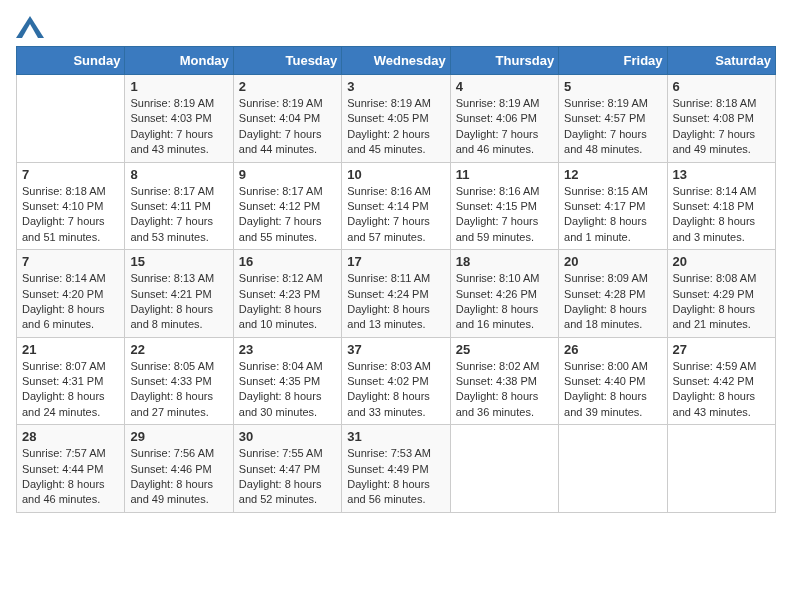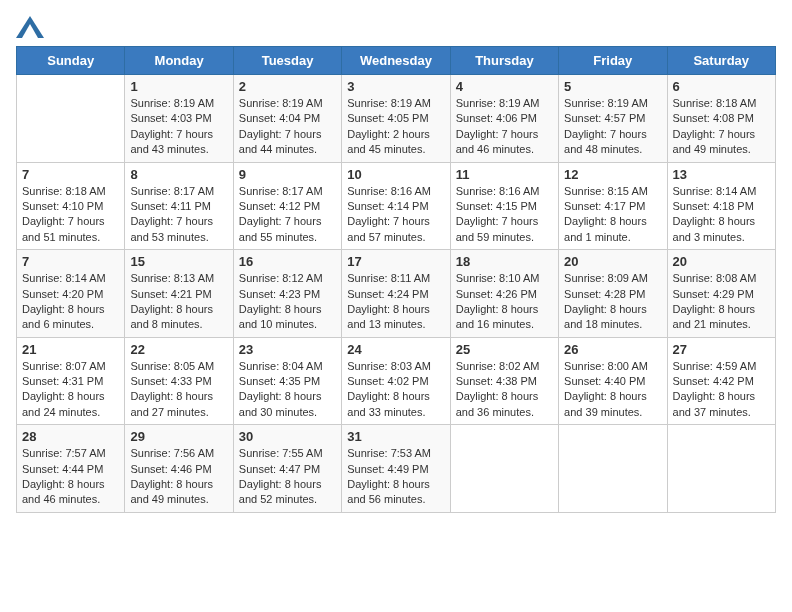--- a/index.html
+++ b/index.html
@@ -42,21 +42,21 @@
       width: 100%;
       border-collapse: collapse;
       font-size: 11px;
     }
     thead th {
       background-color: #3a7abf;
       color: #fff;
       font-weight: bold;
       font-size: 13px;
       padding: 6px 4px;
-      text-align: center;
+      text-align: right;
       border: 1px solid #2e6da4;
     }
     tbody td {
       border: 1px solid #ccc;
       vertical-align: top;
       padding: 4px 5px;
       height: 86px;
       width: 14.28%;
       background: #fff;
     }
@@ -302,21 +302,21 @@
         </td>
         <td>
           <span class="day-number">23</span>
         <div class="day-info">
           <span>Sunrise: 8:04 AM</span><br>
           <span>Sunset: 4:35 PM</span><br>
           <span>Daylight: 8 hours and 30 minutes.</span>
         </div>
         </td>
         <td>
-          <span class="day-number">24</span>
+          <span class="day-number">37</span>
         <div class="day-info">
           <span>Sunrise: 8:03 AM</span><br>
           <span>Sunset: 4:02 PM</span><br>
           <span>Daylight: 8 hours and 33 minutes.</span>
         </div>
         </td>
         <td>
           <span class="day-number">25</span>
         <div class="day-info">
           <span>Sunrise: 8:02 AM</span><br>
@@ -330,21 +330,21 @@
           <span>Sunrise: 8:00 AM</span><br>
           <span>Sunset: 4:40 PM</span><br>
           <span>Daylight: 8 hours and 39 minutes.</span>
         </div>
         </td>
         <td>
           <span class="day-number">27</span>
         <div class="day-info">
           <span>Sunrise: 4:59 AM</span><br>
           <span>Sunset: 4:42 PM</span><br>
-          <span>Daylight: 8 hours and 37 minutes.</span>
+          <span>Daylight: 8 hours and 43 minutes.</span>
         </div>
         </td>
       </tr>
       <tr>
         <td>
           <span class="day-number">28</span>
         <div class="day-info">
           <span>Sunrise: 7:57 AM</span><br>
           <span>Sunset: 4:44 PM</span><br>
           <span>Daylight: 8 hours and 46 minutes.</span>

